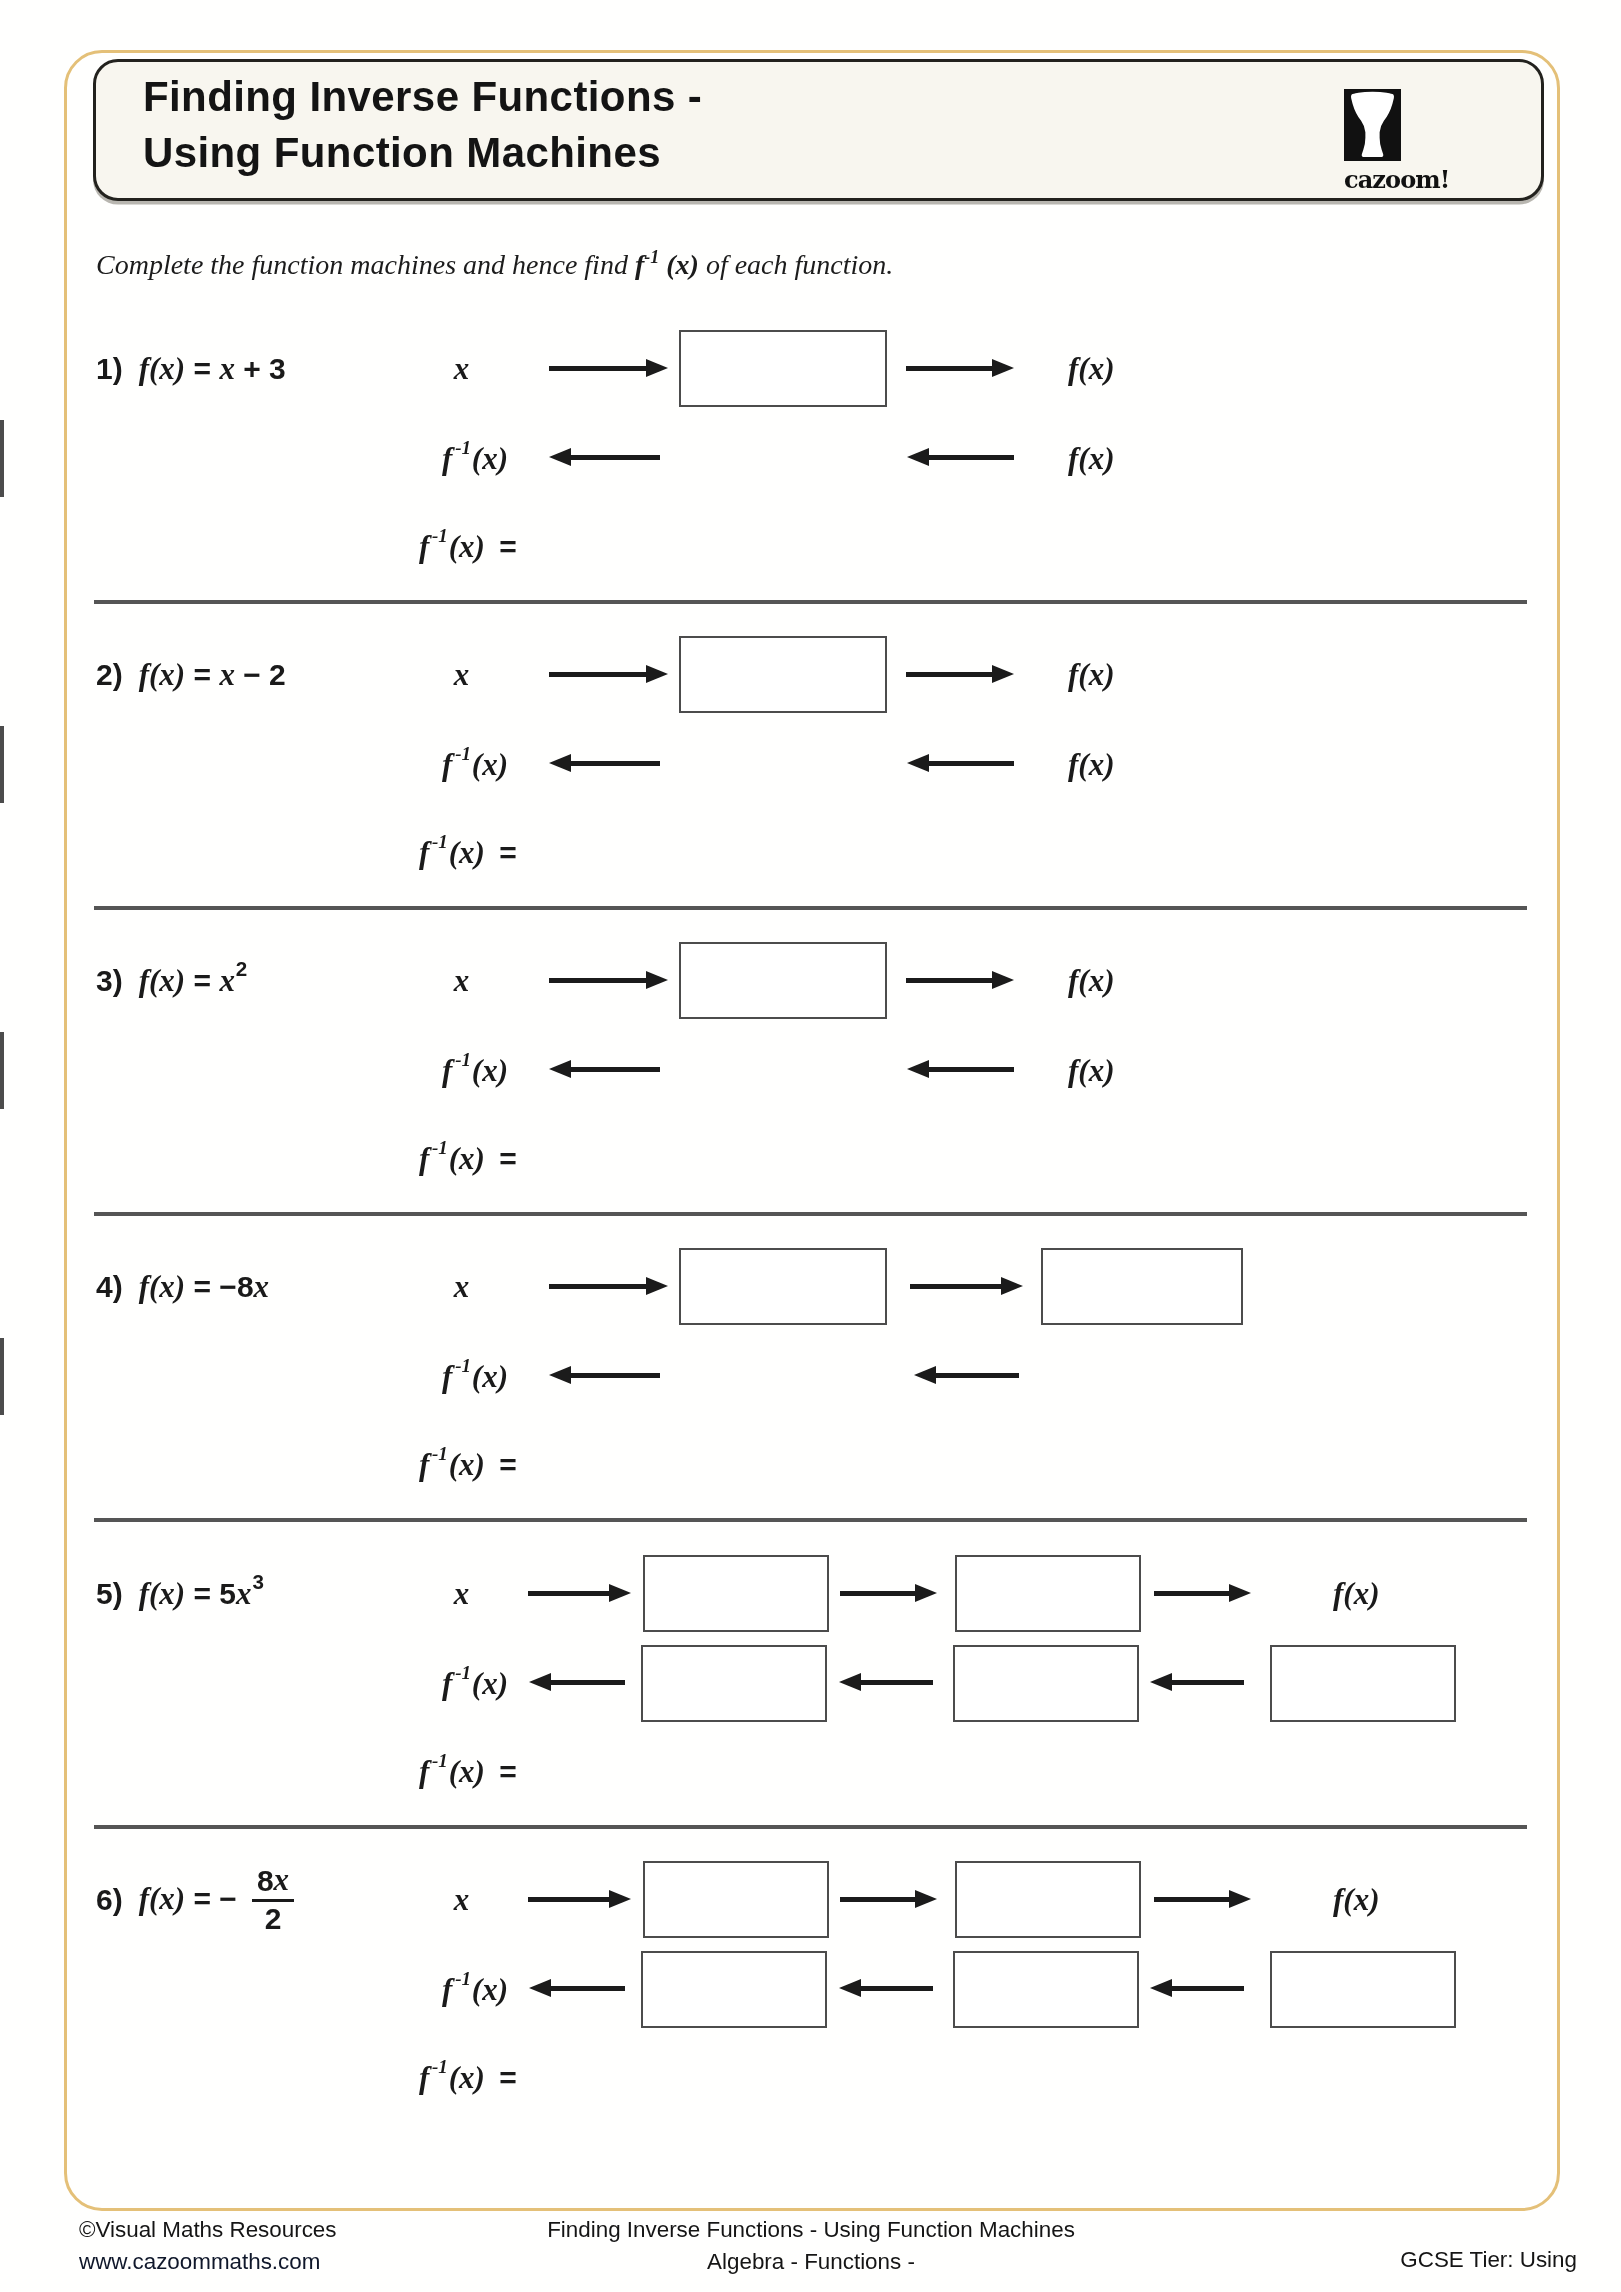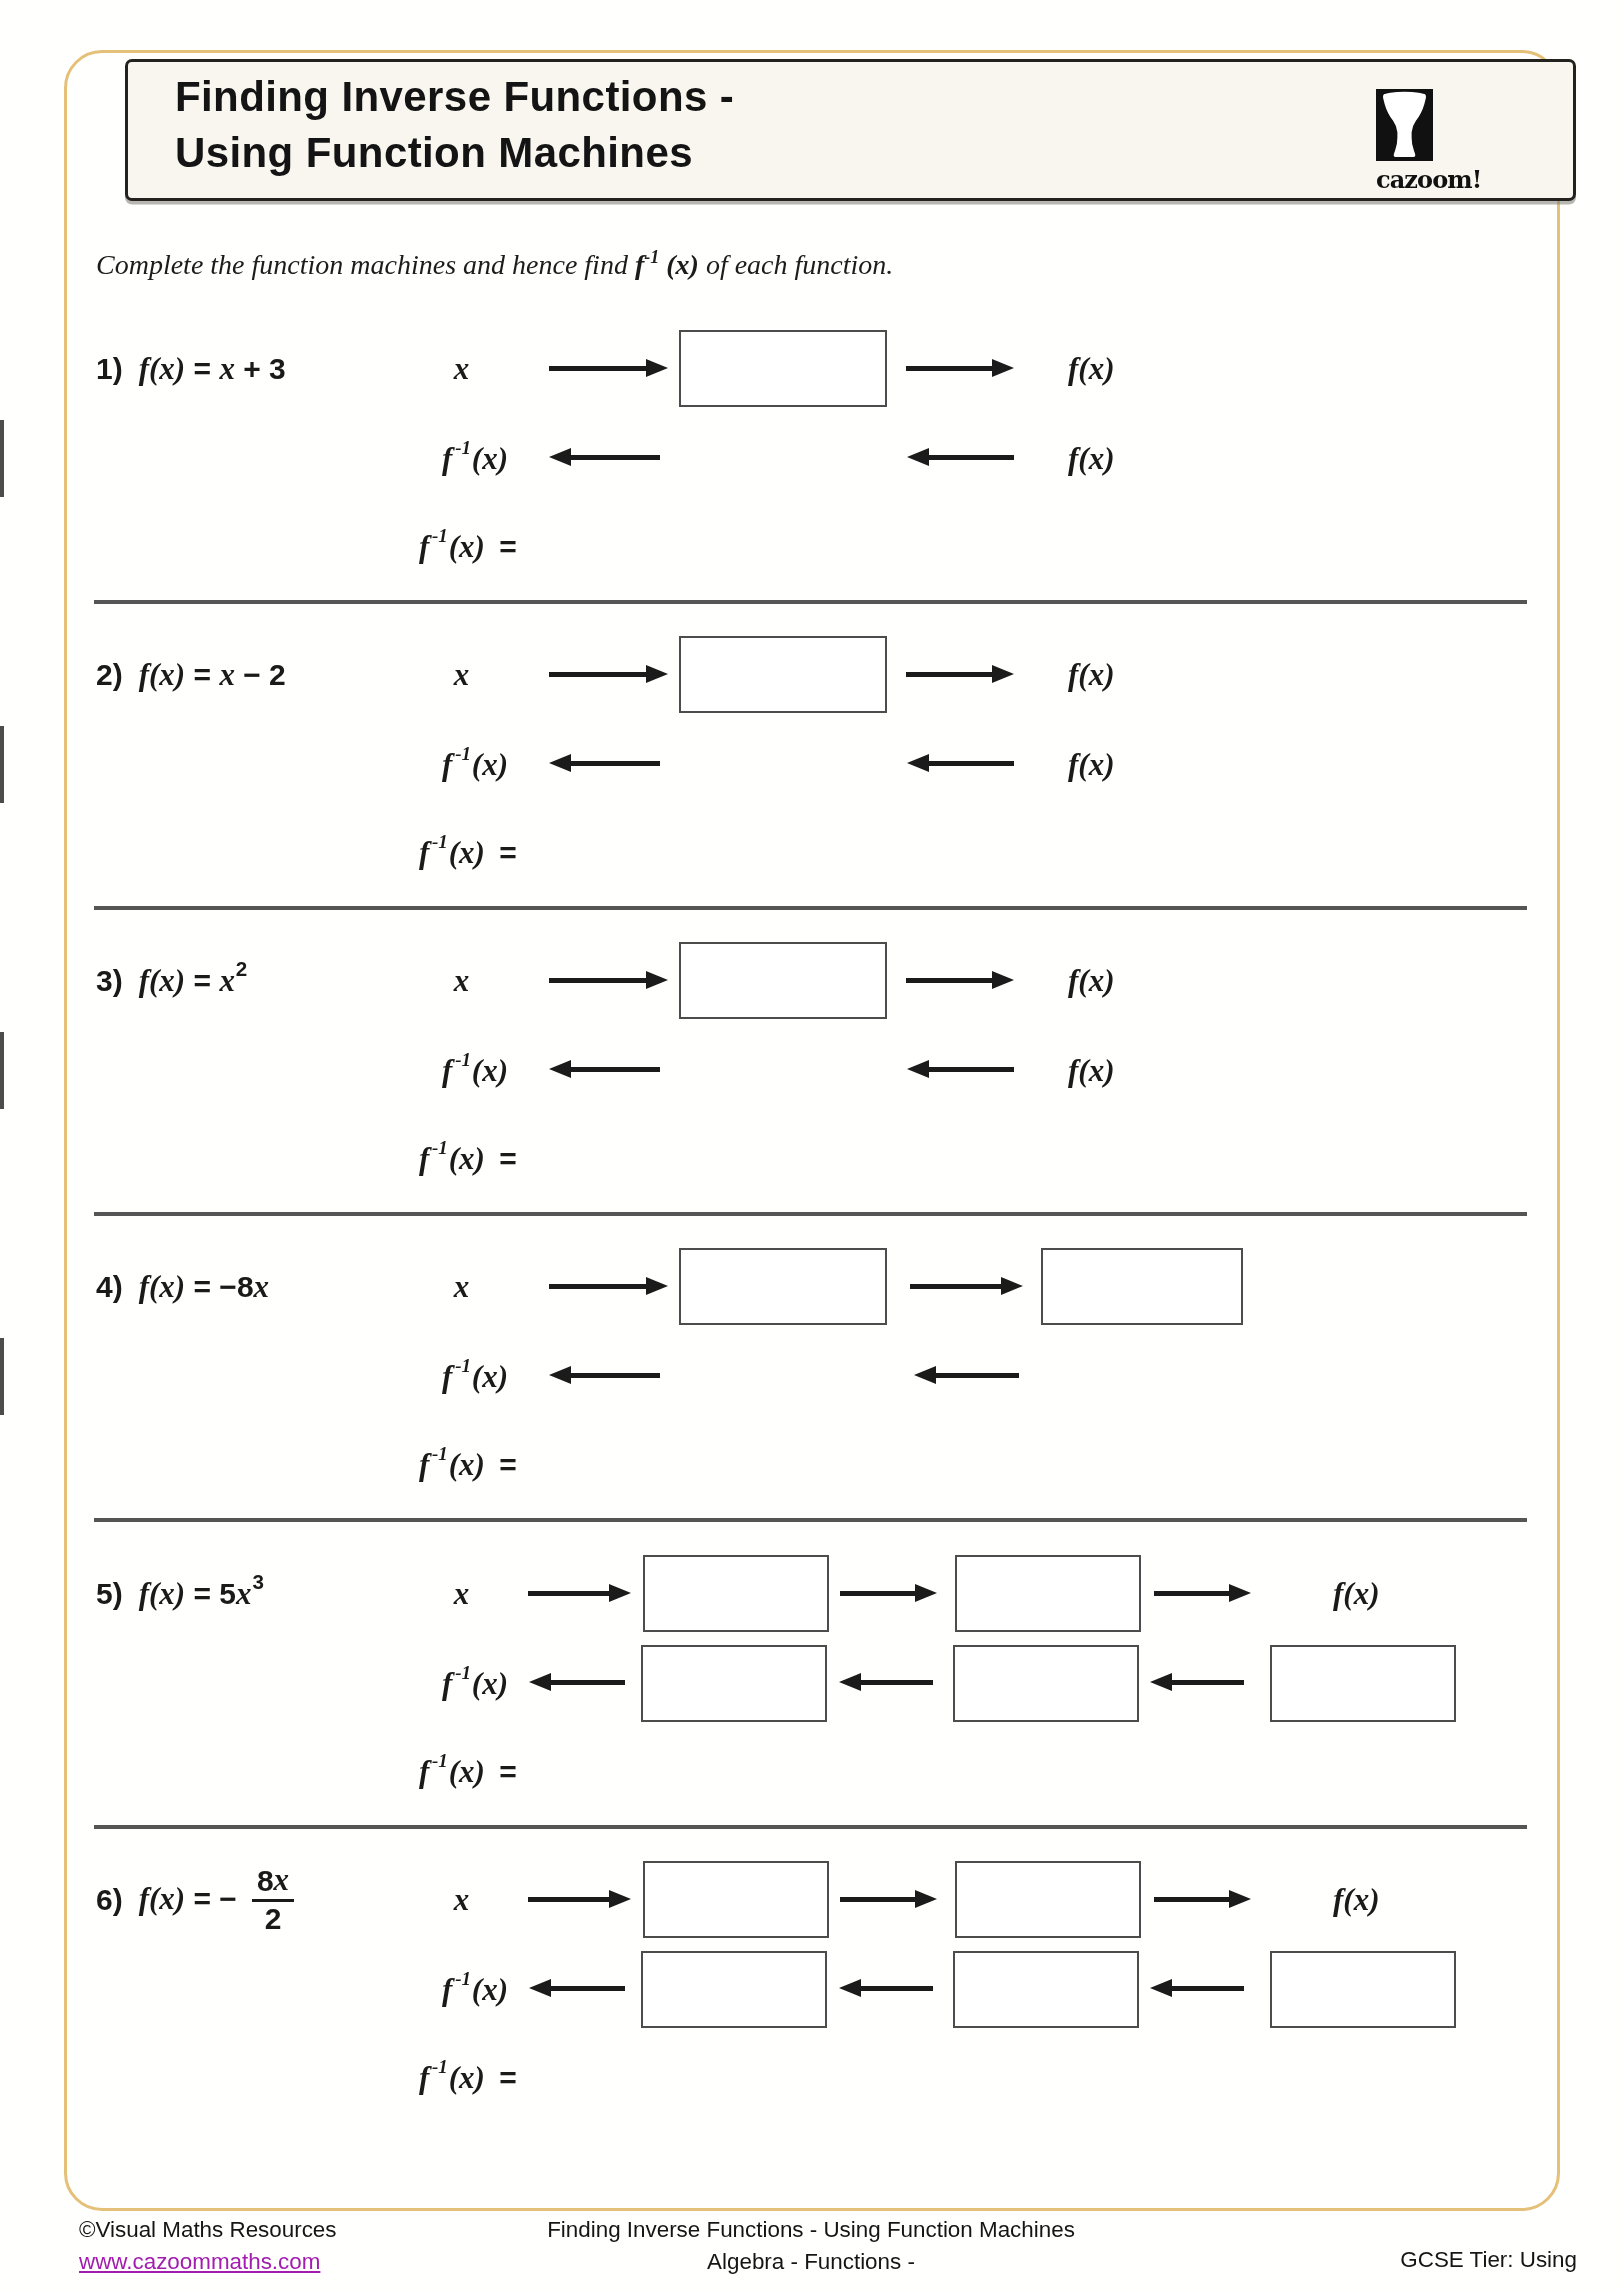--- a/index.html
+++ b/index.html
@@ -3,22 +3,22 @@
 <meta charset="utf-8">
 <style>
   html,body{margin:0;padding:0;background:#ffffff;}
   #page{position:relative;width:1622px;height:2293px;background:#fffffe;overflow:hidden;
         font-family:"Liberation Sans",sans-serif;color:#1a1a1a;}
   
   #gold-frame{position:absolute;left:64px;top:50px;width:1490px;height:2155px;
               border:3.6px solid #e4c078;border-radius:38px;}
   
   #title-box{position:absolute;left:93px;top:59px;width:1445px;height:136px;
-             background:#f8f6ef;border:3.6px solid #23221e;border-radius:7px;
-             box-shadow:0 3.6px 0 rgba(125,122,112,.55);margin-left:32px;}
+             background:#f8f6ef;border:3.6px solid #23221e;border-radius:25px;
+             box-shadow:0 3.6px 0 rgba(125,122,112,.55);}
   #title-text{position:absolute;left:47px;top:7.2px;font-weight:700;font-size:42px;
               line-height:56px;letter-spacing:0.4px;color:#141414;}
   #logo{position:absolute;right:72px;top:27px;width:125px;text-align:left;}
   #logo-square{display:inline-block;width:57px;height:72px;background:#111;}
   #logo-square svg{display:block;width:57px;height:72px;}
   #logo-word{font-family:"DejaVu Serif",serif;font-weight:700;font-size:24px;
              letter-spacing:-0.9px;color:#111;margin-top:0.9px;}
   
   #instruction{position:absolute;left:96px;top:249px;font-family:"Liberation Serif",serif;
                font-style:italic;font-size:28px;color:#1c1c1c;}
@@ -79,21 +79,21 @@
   .type-three .out-fx{left:1333px;}
   .type-three .ia1{left:550px;width:75px;}
   .type-three .ib1{left:641px;width:186px;}
   .type-three .ia2{left:860px;width:73px;}
   .type-three .ib2{left:953px;width:186px;}
   .type-three .ia3{left:1171px;width:73px;}
   .type-three .ib3{left:1270px;width:186px;}
   
   #footer{position:absolute;left:0;top:2209px;width:1622px;font-size:22.4px;color:#151515;}
   #footer-left{position:absolute;left:47px;top:5.4px;line-height:32px;margin-left:32px;}
-  #footer-link{color:#a21caf;text-decoration:underline;cursor:pointer;}
+  #footer-link{color:#0f172a;cursor:pointer;}
   #footer-center{position:absolute;left:0;width:1622px;top:5.4px;text-align:center;line-height:32px;}
   #footer-right{position:absolute;right:45px;top:38px;}
 </style>
 </head>
 <body>
 
 <div id="page">
 
   <div id="gold-frame"></div>
 

